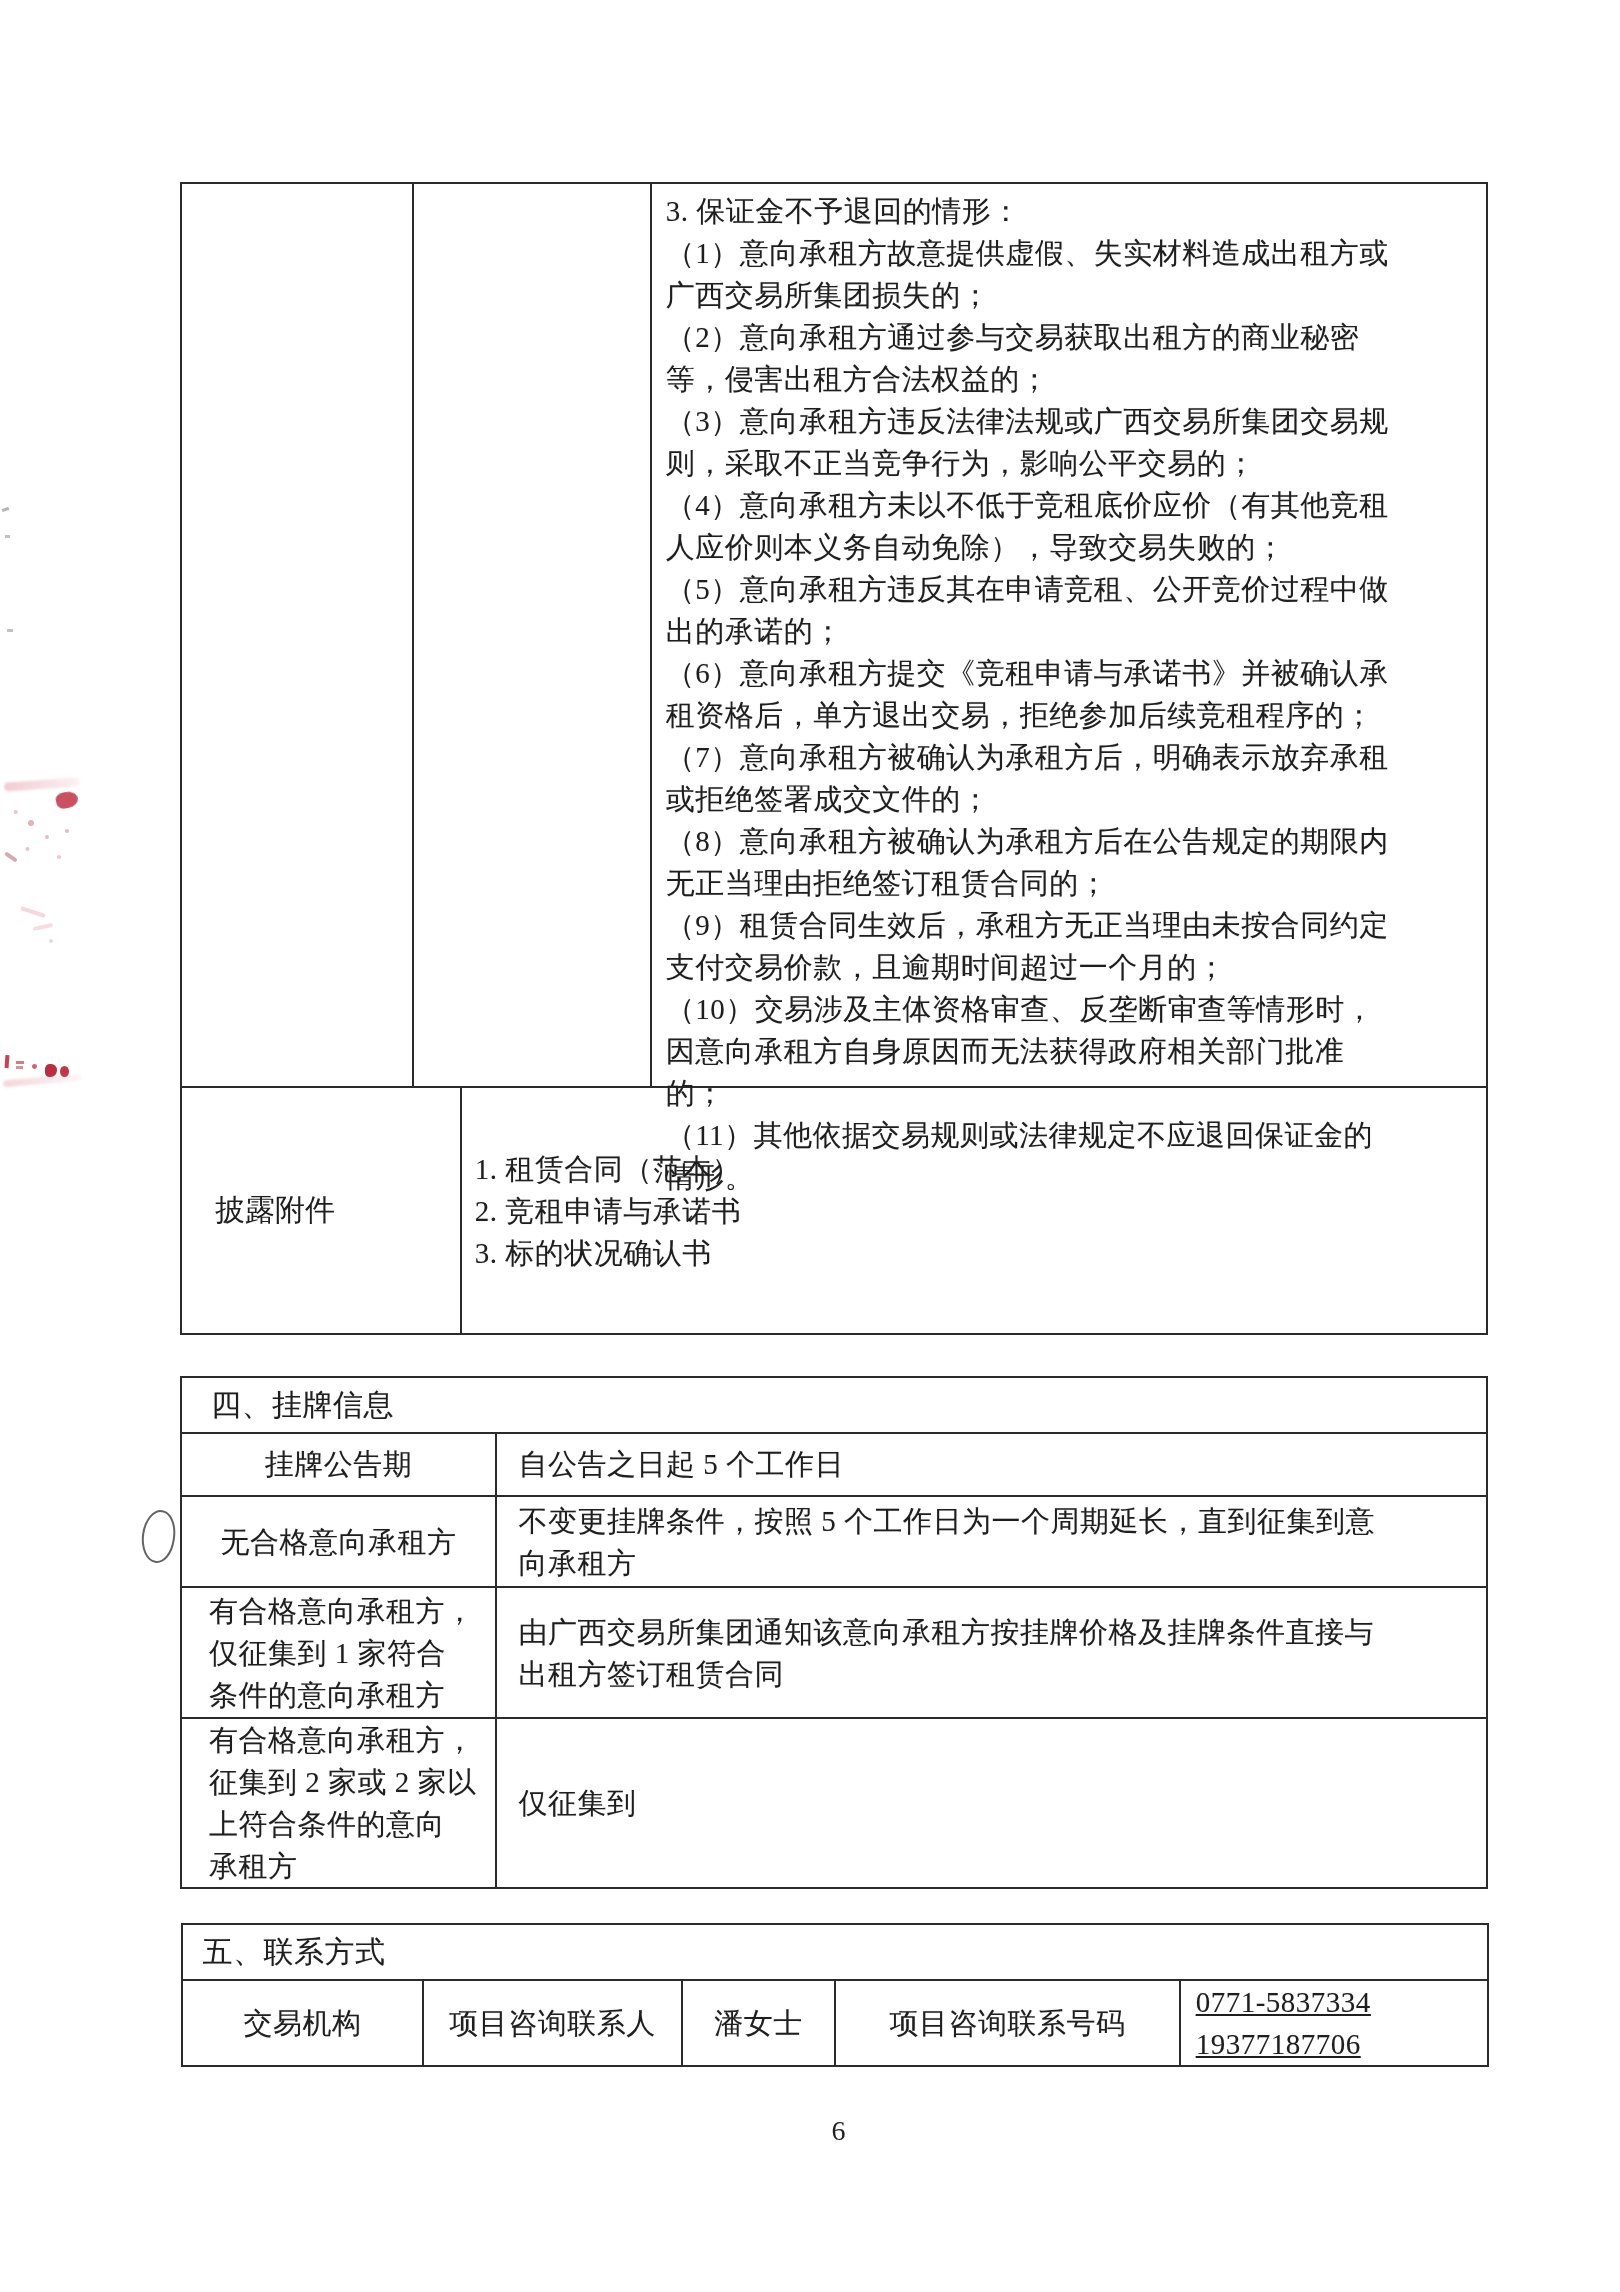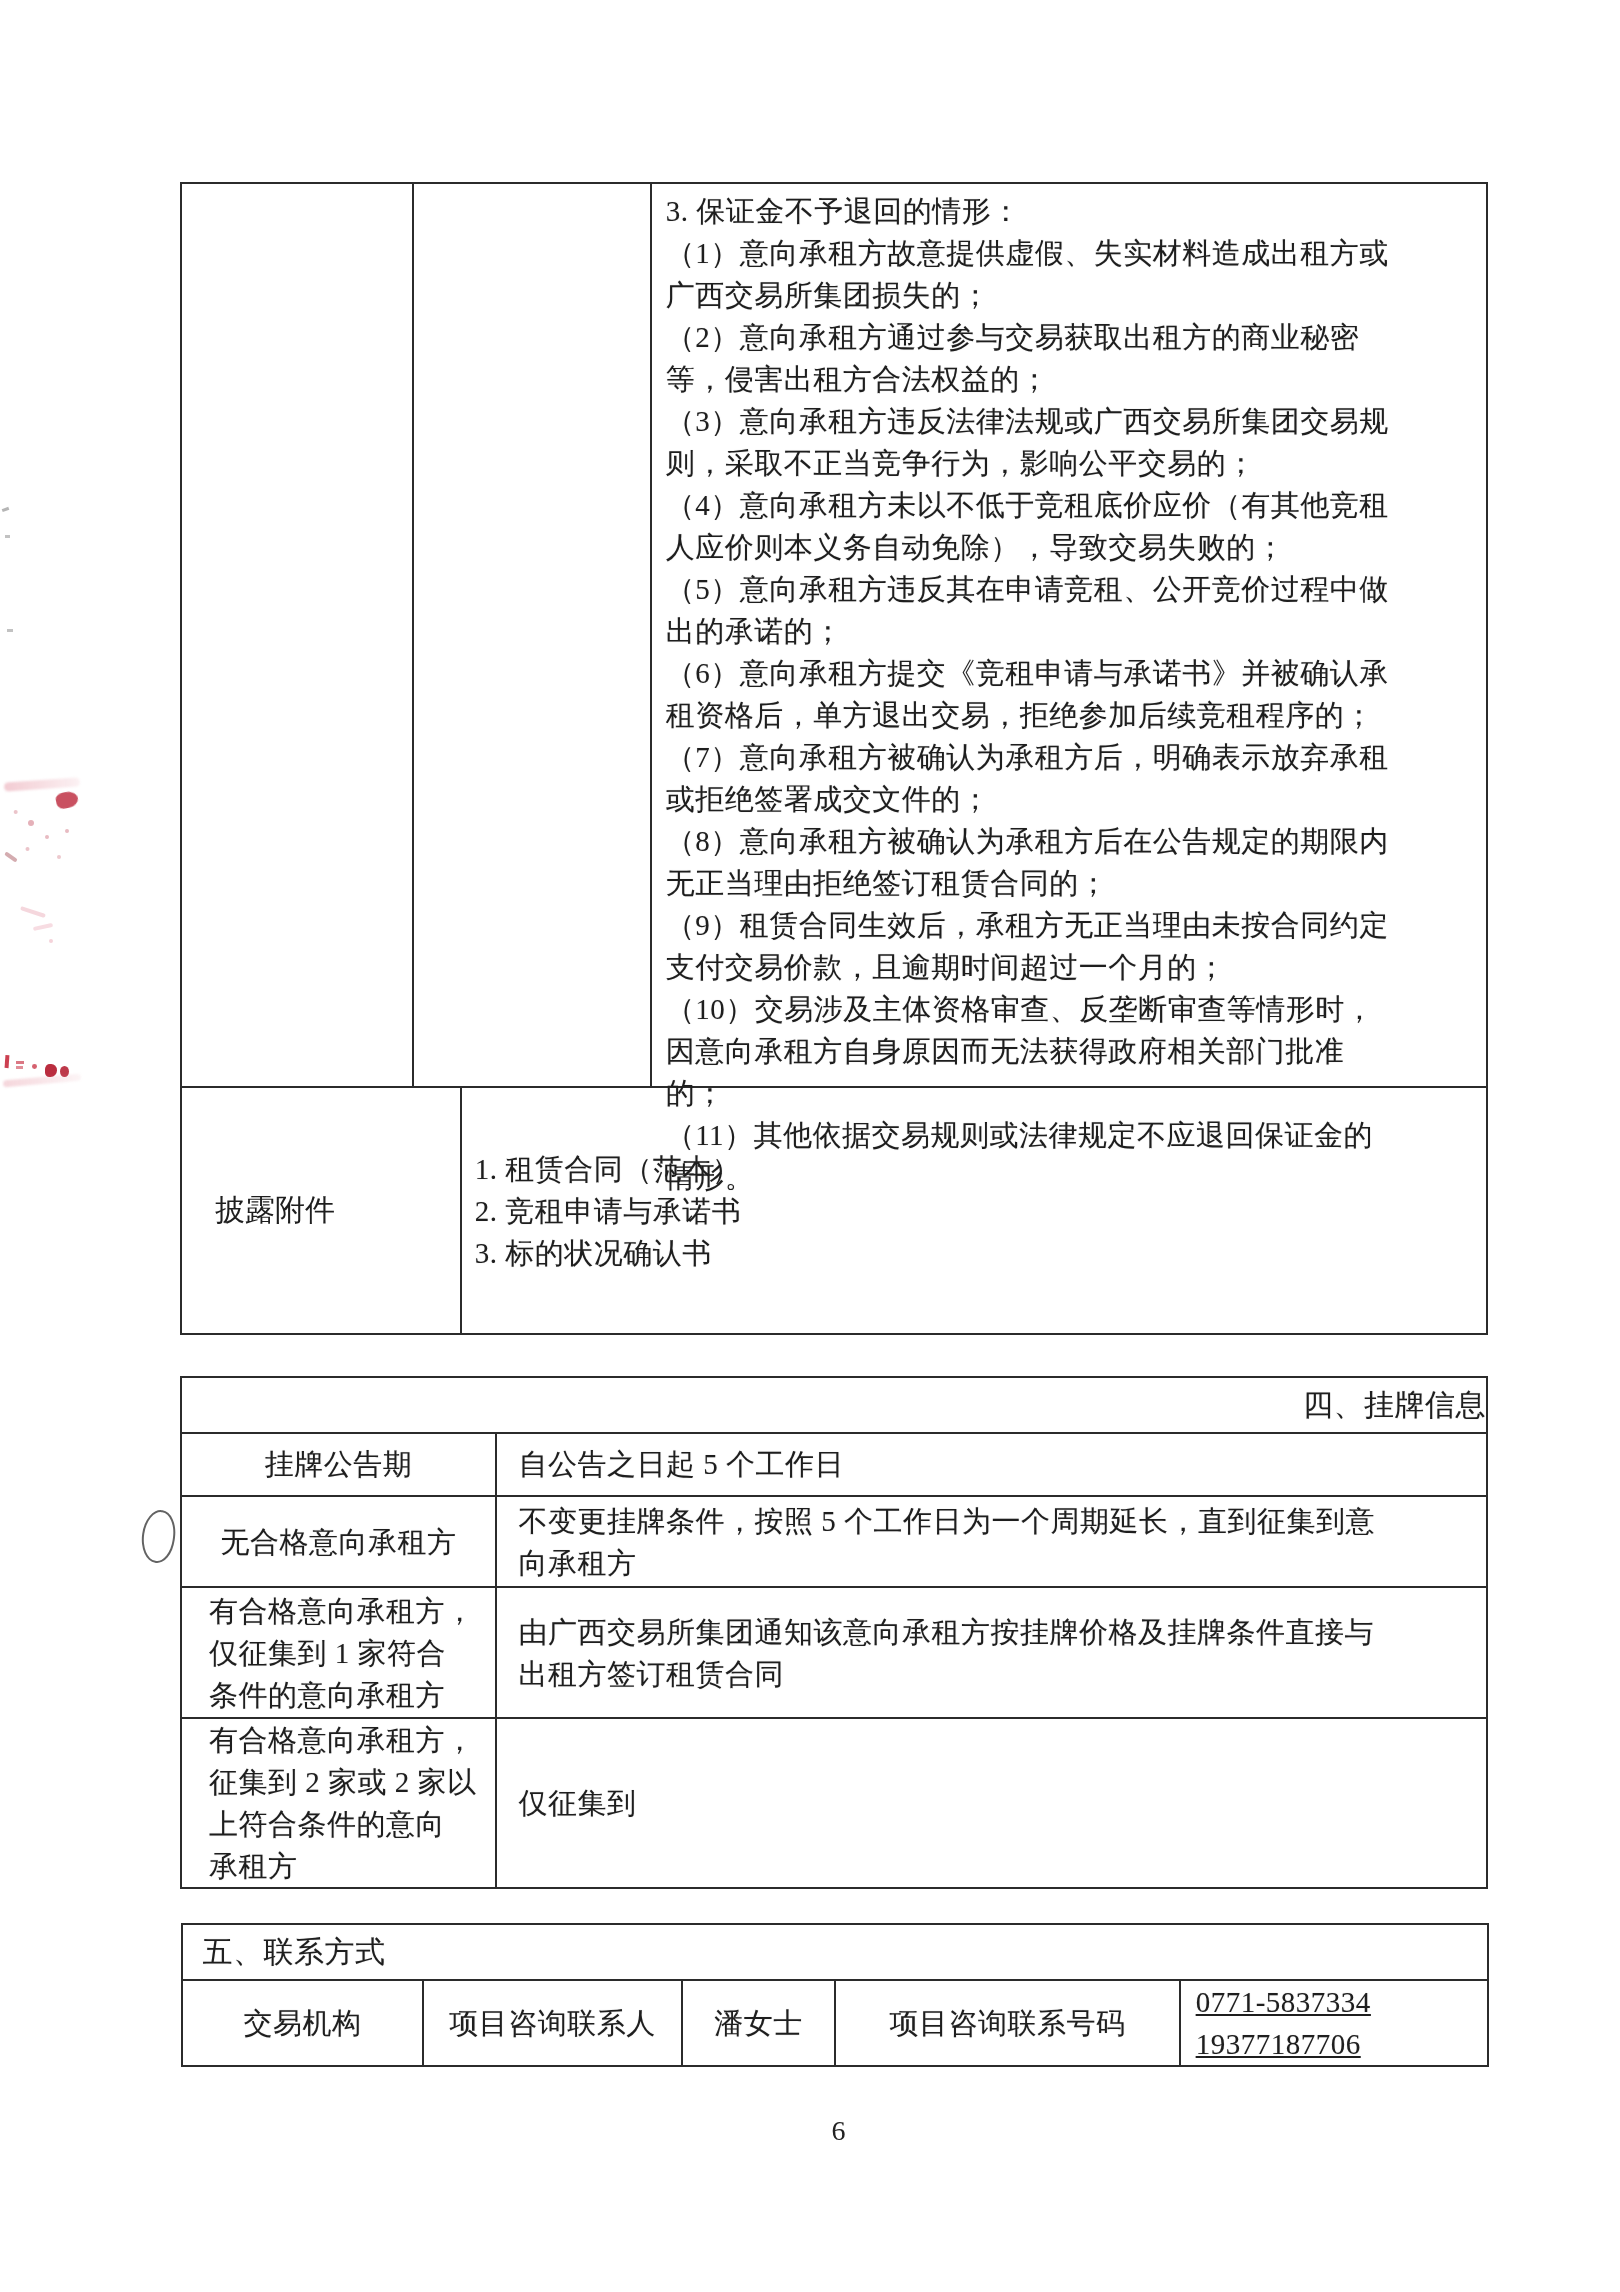--- a/index.html
+++ b/index.html
@@ -20,21 +20,21 @@
   .t1-c1 { width:232px; border-right:2px solid #2b2b2b; }
   .t1-c2 { width:238px; border-right:2px solid #2b2b2b; }
   .t1-c3 { flex:1; justify-content:flex-start; padding:5.9px 9.8px 0 13.7px; }
   .t1-attach { flex:1; display:flex; }
   .t1-a1 { width:280px; border-right:2px solid #2b2b2b; padding-left:33px; font-size:30px; }
   .t1-a2 { flex:1; padding-left:12.7px; }
 
   
   .t2 { left:180px; top:1376px; width:1308px; height:513px; display:flex; flex-direction:column; }
   .t2-header { height:56px; border-bottom:2px solid #2b2b2b; box-sizing:border-box;
-               display:flex; flex-direction:column; justify-content:center; padding-left:29px; font-size:30px;text-align:right; }
+               display:flex; flex-direction:column; justify-content:center; padding-left:29px; font-size:30px; }
   .t2-row { display:flex; border-bottom:2px solid #2b2b2b; box-sizing:border-box; }
   .t2-row:last-child { border-bottom:none; flex:1; }
   .t2-label { width:315px; border-right:2px solid #2b2b2b; }
   .t2-label.center { align-items:center; }
   .t2-label.left { padding-left:27px; }
   .t2-value { flex:1; padding-left:21.6px; }
   .t2-r1 { height:63px;justify-content:center; } .t2-r2 { height:92px; } .t2-r3 { height:131px; }
 
   
   .t3 { left:181px; top:1923px; width:1308px; height:144px; display:flex; flex-direction:column; }

